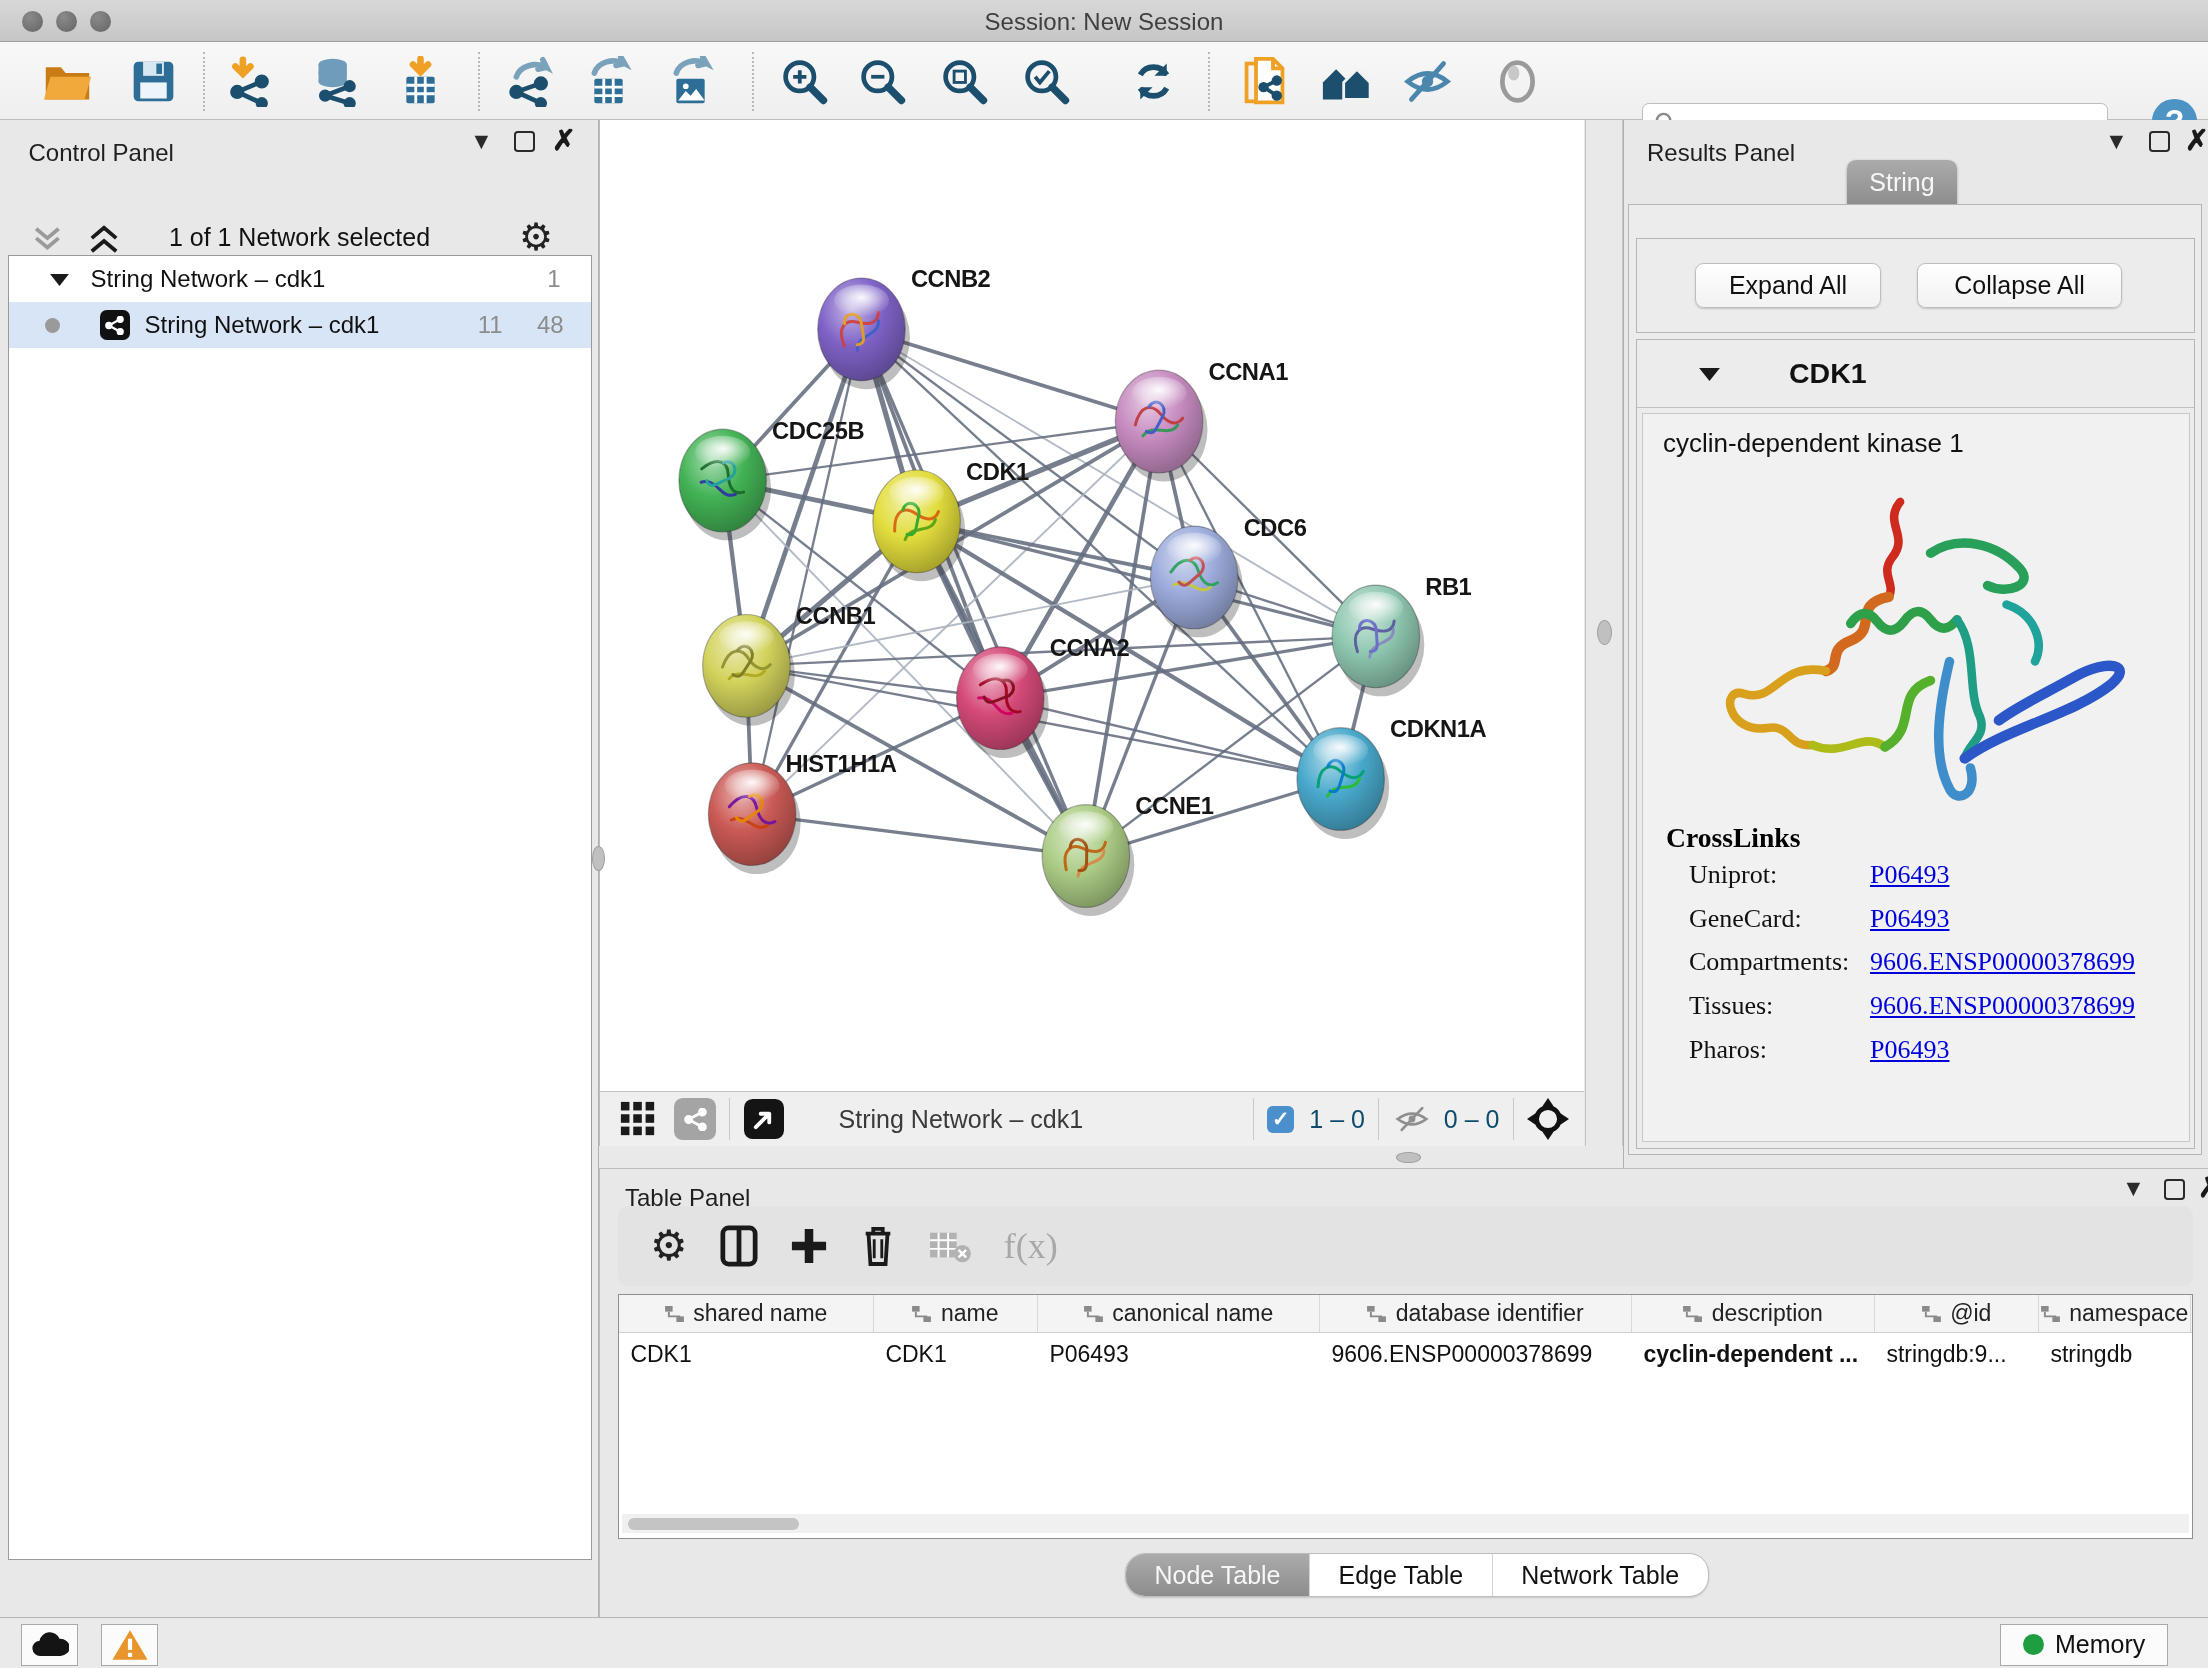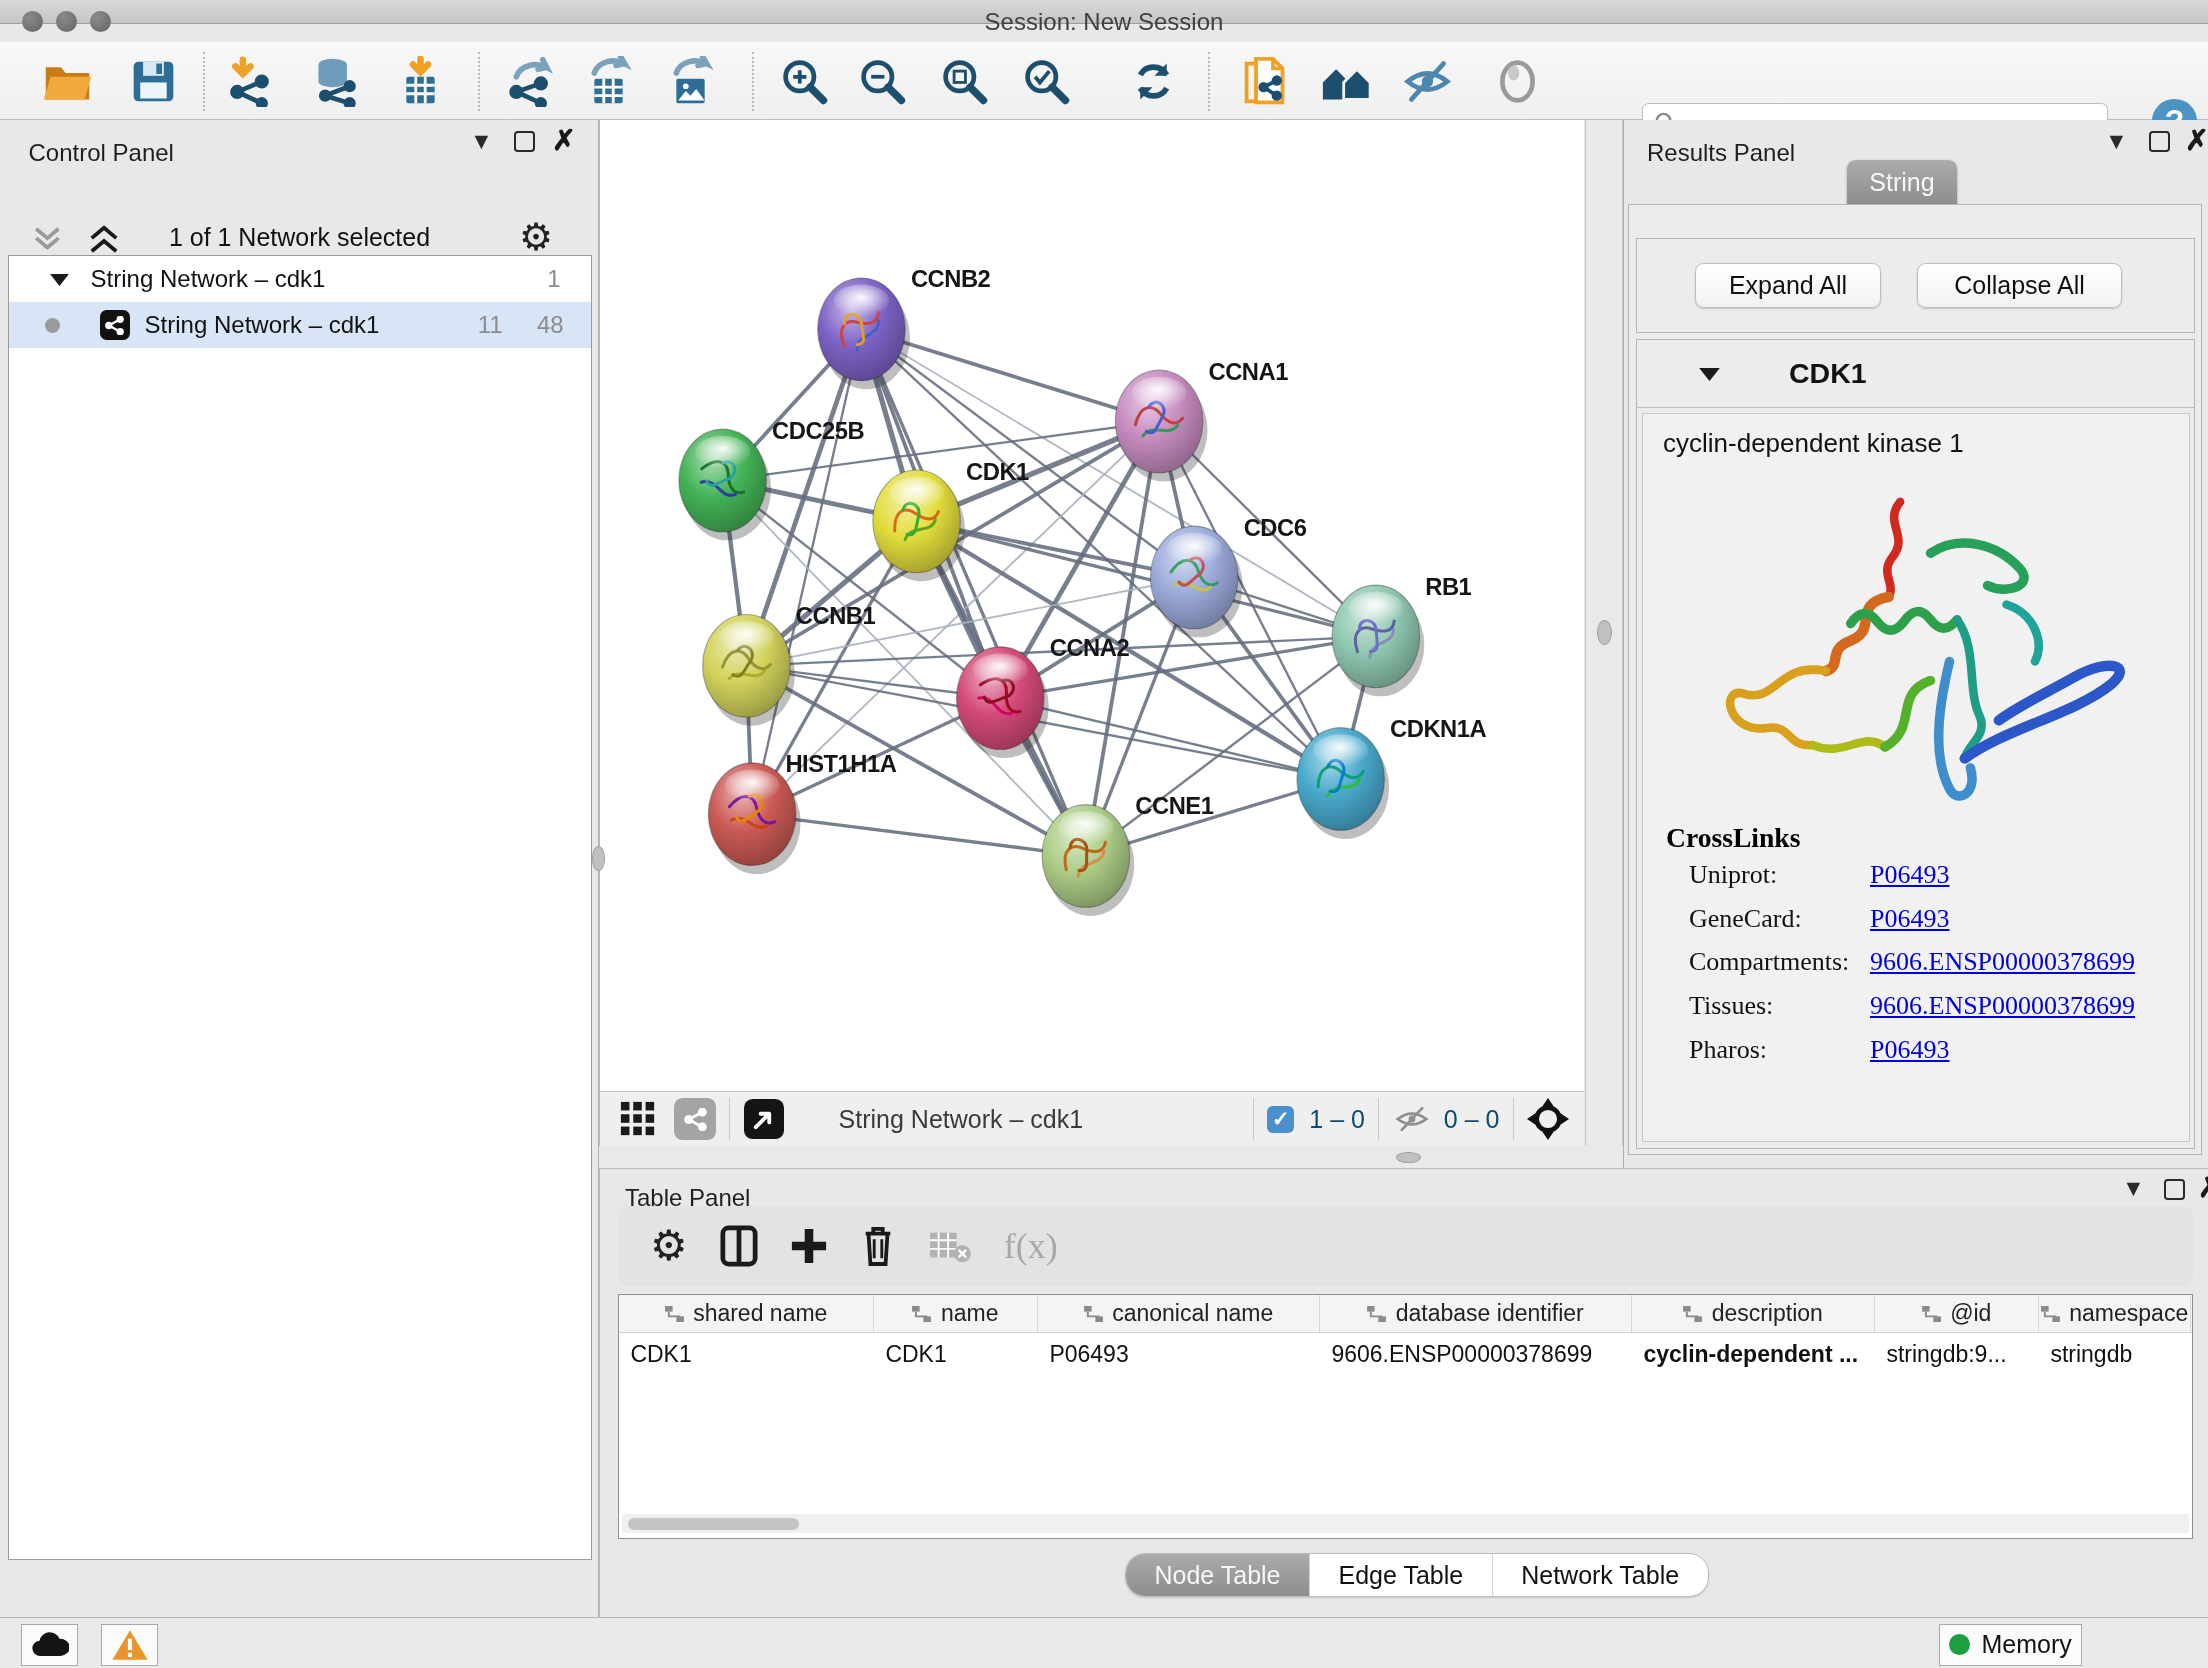--- a/index.html
+++ b/index.html
@@ -1,21 +1,21 @@
 <!DOCTYPE html>
 <html style="font-size:15px"><head>
 <meta charset="utf-8">
 <style>
   * { margin:0; padding:0; box-sizing:border-box; }
   html,body { width:2208px; height:1668px; overflow:hidden; }
   body { font-family:"Liberation Sans", sans-serif; background:#e8e8e8; position:relative; }
   .abs { position:absolute; }
 
   
-  .titlebar { left:0; top:0; width:2208px; height:24px;
+  .titlebar { left:0; top:0; width:2208px; height:42px;
     background:linear-gradient(#d8d8d8,#c6c6c6); border-bottom:1px solid #9e9e9e; }
   .tl { width:21px; height:21px; border-radius:50%; top:10.5px;
     background:radial-gradient(circle at 35% 30%, #8a8a8a, #646464); }
   .win-title { width:100%; text-align:center; top:7.6px; font-size:24px; color:#404040; }
 
   
   .toolbar { left:0; top:42px; width:2208px; height:78px;
     background:linear-gradient(#f8f8f8,#efefef); border-bottom:1px solid #bdbdbd; }
   .tb-btn { top:7.6px; width:67px; height:63px; display:flex; align-items:center; justify-content:center; }
   .tb-sep { top:9.5px; width:0; height:59px; border-left:2.9px dotted #b8b8b8; }
@@ -793,18 +793,18 @@
         <path d="M10,26 a8,8 0 0 1 -1,-16 a11,11 0 0 1 21,-2 a8,7 0 0 1 1,18 z" fill="#141414"></path>
       </svg>
   </div>
   <div class="abs sb-btn" style="left:101px;width:57px">
     <svg width="38" height="34" viewBox="0 0 54 46">
         <path d="M27,2 L52,44 H2 Z" fill="#e8952b"></path>
         <rect x="24" y="14" width="6" height="16" fill="#fff"></rect>
         <rect x="24" y="34" width="6" height="6" fill="#fff"></rect>
       </svg>
   </div>
-  <div class="abs sb-btn" style="left:1939px;width:143px">
+  <div class="abs sb-btn" style="left:2000px;width:168px">
     <div class="mem-dot"></div>
     <span class="mem-text">Memory</span>
   </div>
 </div>
 
 
 </body></html>

